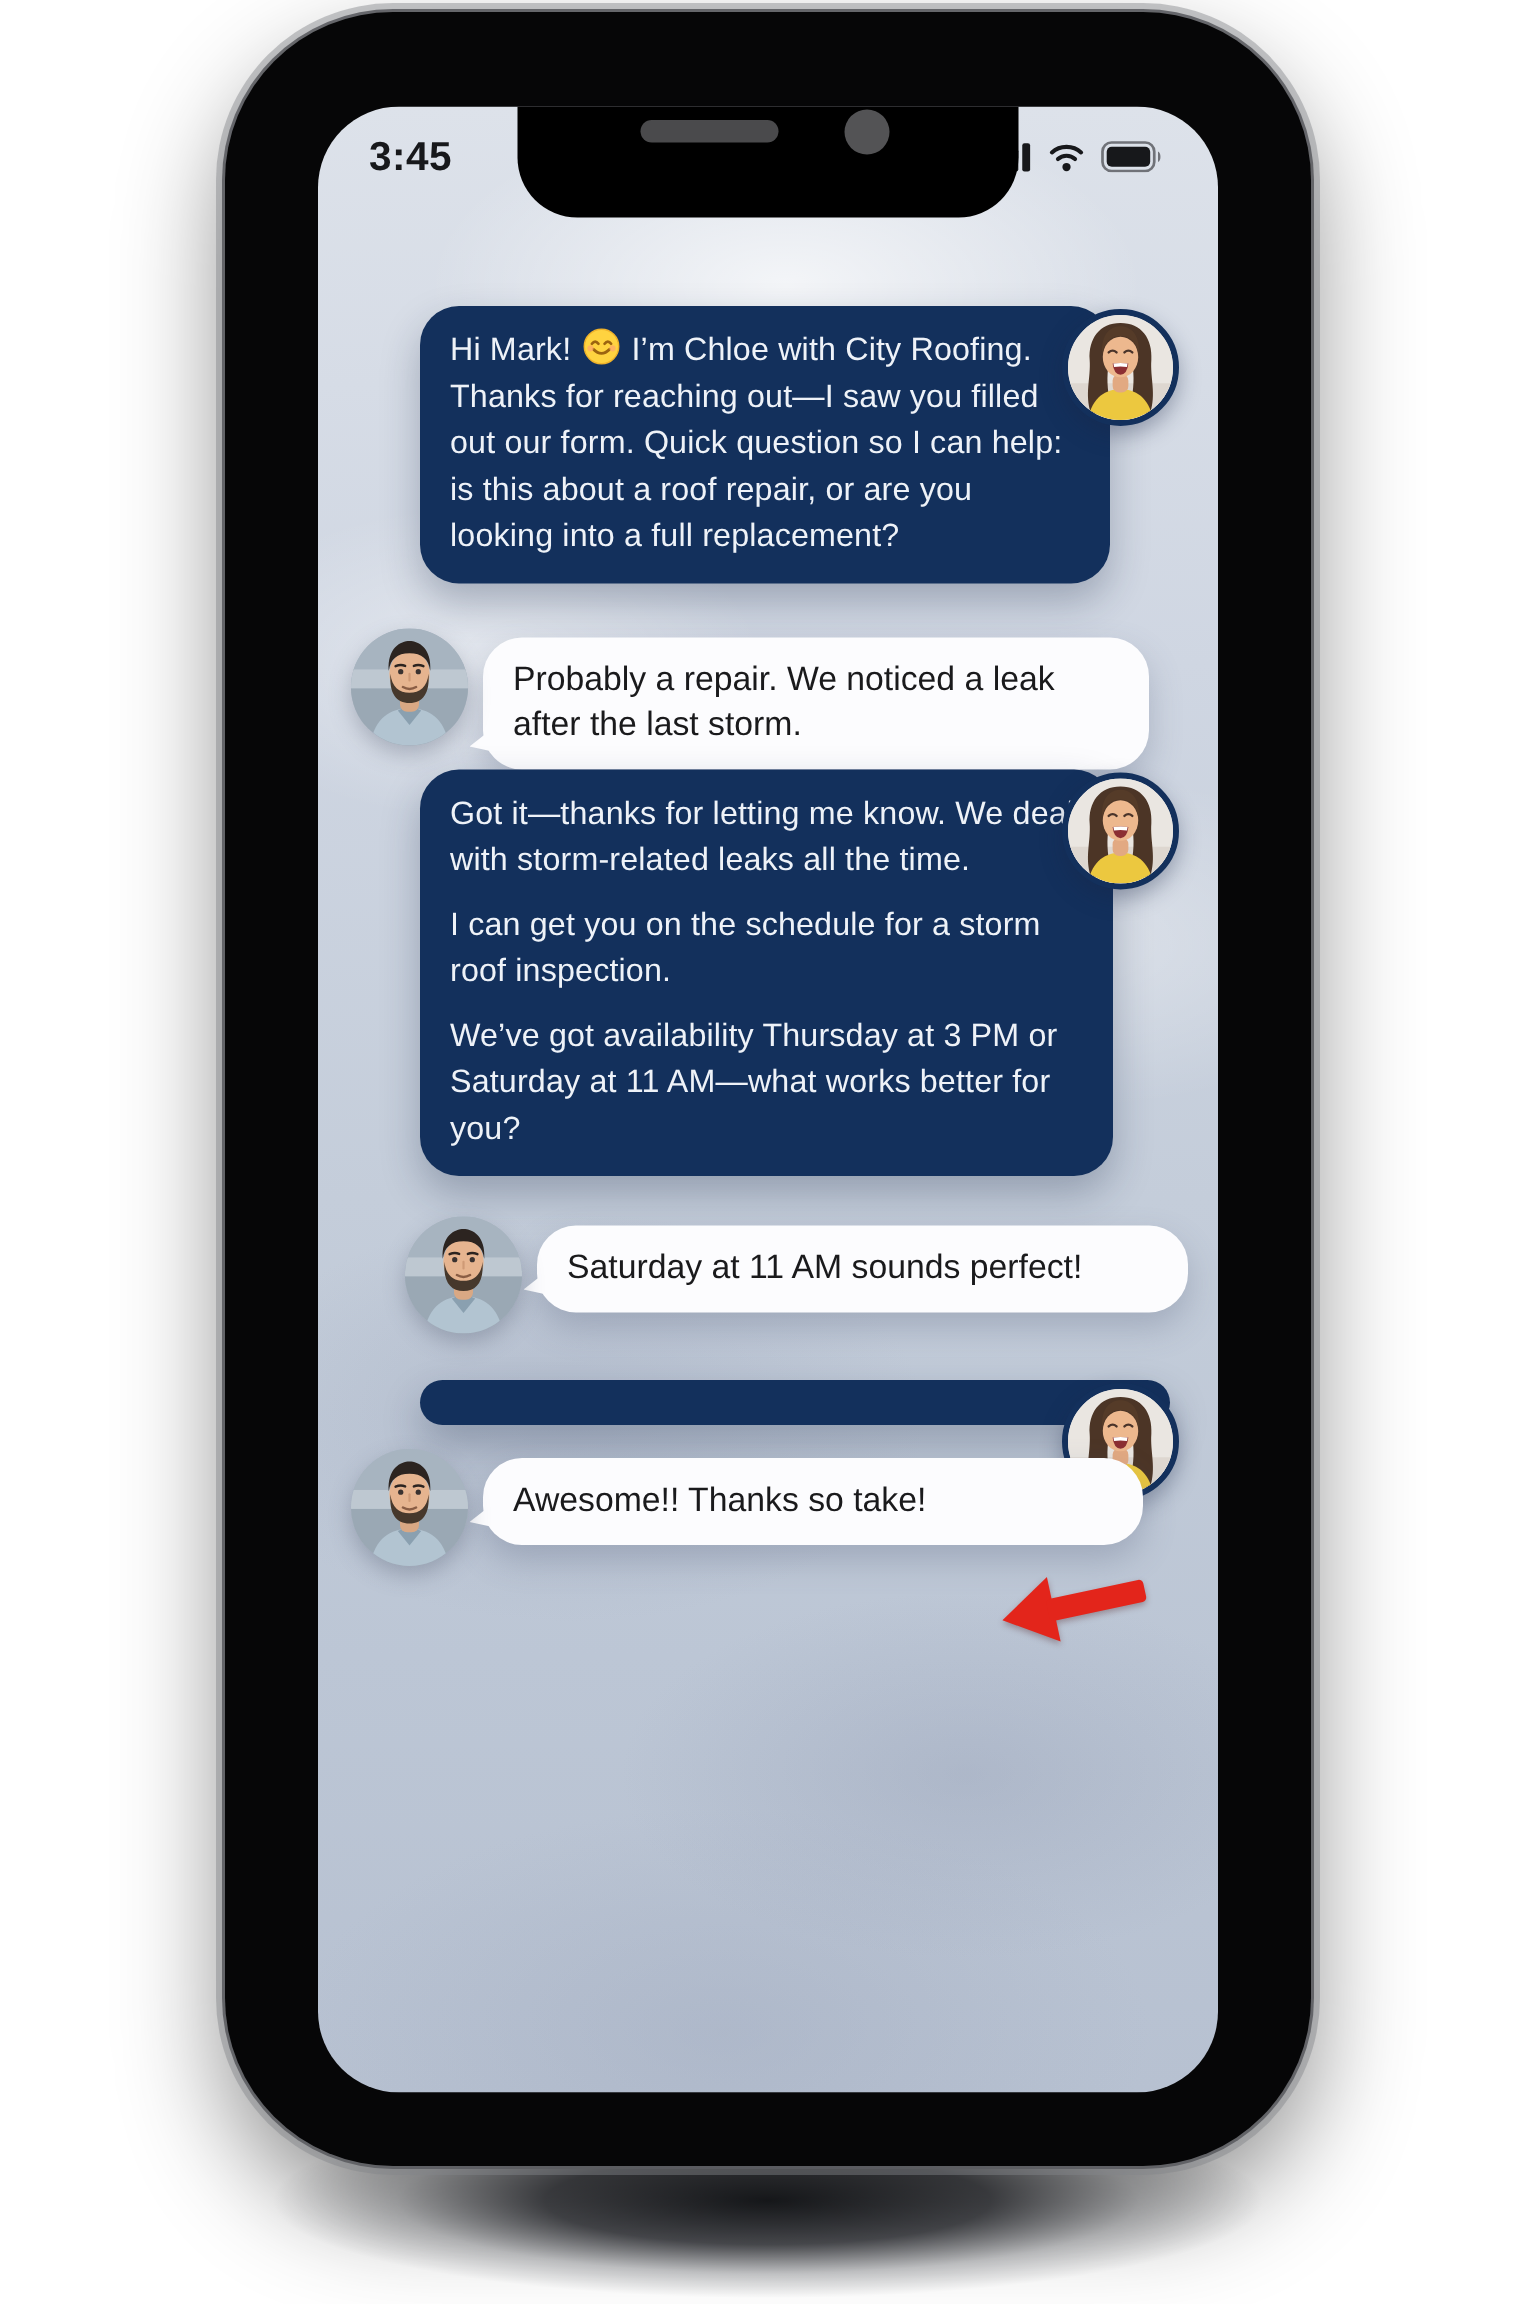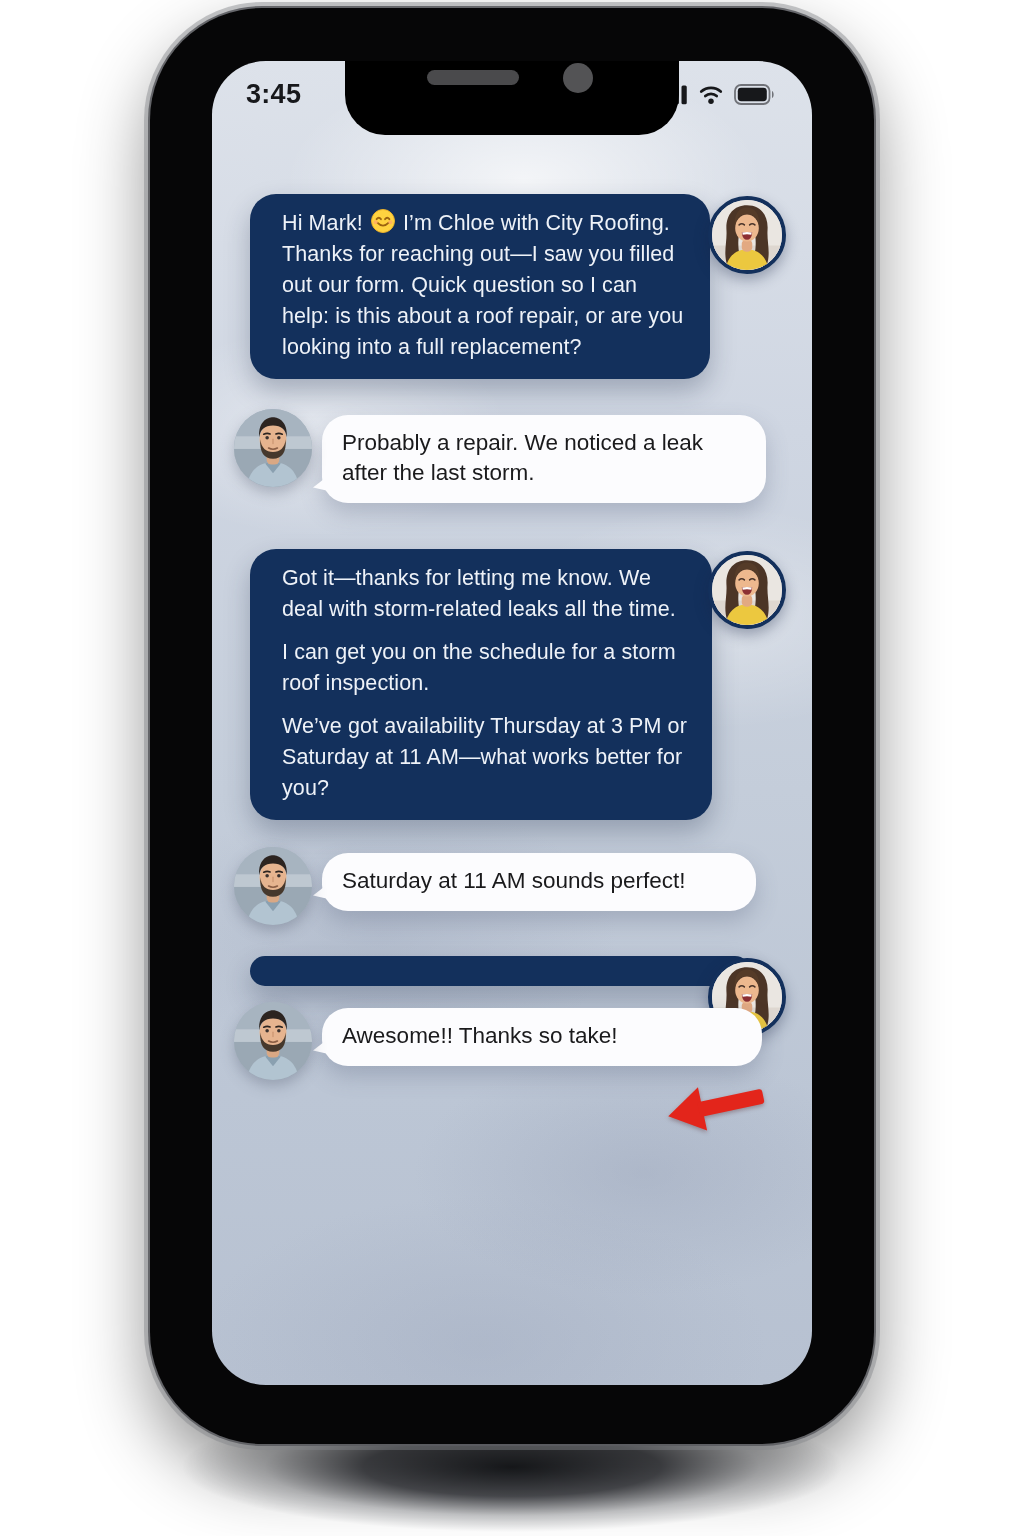--- a/index.html
+++ b/index.html
@@ -6,21 +6,21 @@
   html, body { width: 1024px; height: 1536px; background: #ffffff; overflow: hidden;
     font-family: "Liberation Sans", "DejaVu Sans", sans-serif; }
   .stage { position: relative; width: 1024px; height: 1536px; }
 
   
   .phone-shadow { position: absolute; left: 182px; top: 1402px; width: 660px; height: 130px;
     background: radial-gradient(ellipse 50% 50% at 50% 50%, rgba(10,12,16,0.92) 0%, rgba(20,22,28,0.75) 45%, rgba(40,44,52,0.25) 75%, rgba(60,64,72,0) 100%); }
   .phone { position: absolute; left: 150px; top: 8px; width: 724px; height: 1436px;
     background: #060607; border-radius: 112px;
     box-shadow: 0 0 0 6px rgba(130,132,138,0.45), 0 0 0 2px rgba(60,60,64,0.9), 0 30px 70px rgba(0,0,0,0.45); }
-  .screen { position: absolute; left: 62px; top: 53px; width: 600px; height: 1324px;
+  .screen { position: absolute; left: 62px; top: 63px; width: 600px; height: 1324px;
     border-radius: 54px; overflow: hidden;
     background:
       radial-gradient(ellipse 340px 170px at 52% 9%, rgba(255,255,255,0.70), rgba(255,255,255,0) 70%),
       radial-gradient(ellipse 270px 150px at 18% 28%, rgba(255,255,255,0.42), rgba(255,255,255,0) 70%),
       radial-gradient(ellipse 300px 160px at 84% 42%, rgba(255,255,255,0.34), rgba(255,255,255,0) 70%),
       radial-gradient(ellipse 330px 190px at 28% 66%, rgba(150,160,182,0.30), rgba(150,160,182,0) 72%),
       radial-gradient(ellipse 320px 170px at 72% 84%, rgba(148,158,180,0.34), rgba(148,158,180,0) 72%),
       radial-gradient(ellipse 380px 200px at 45% 97%, rgba(160,170,190,0.40), rgba(160,170,190,0) 75%),
       linear-gradient(180deg, #dde2ea 0%, #cfd6e2 28%, #c4cdda 55%, #bcc6d5 78%, #b7c1d1 100%);
   }
@@ -35,28 +35,28 @@
   .status-bar { position: absolute; left: 0; right: 0; top: 16px; height: 34px; z-index: 30;
     display: flex; justify-content: space-between; align-items: center; padding: 0 36px 0 34px; }
   .status-time { font-size: 27px; font-weight: 700; color: #17181b; letter-spacing: 0.3px; }
   .status-icons { display: flex; align-items: center; gap: 8px; }
   .status-icons svg { display: block; }
 
   
   .chat { position: absolute; inset: 0; z-index: 10; padding-top: 133px; }
   .msg-row { position: relative; }
   .msg-row:nth-child(1) { margin-bottom: 36px; }
-  .msg-row:nth-child(2) { margin-bottom: 46px; }
+  .msg-row:nth-child(2) { }
   .msg-row:nth-child(3) { margin-bottom: 33px; }
-  .msg-row:nth-child(4) { margin-bottom: 45px; }
+  .msg-row:nth-child(4) { margin-bottom: 45px; margin-left: 36px; }
   .msg-row:nth-child(5) { margin-bottom: 22px; }
 
   .bubble { position: relative; border-radius: 26px; }
-  .agent .bubble { margin-left: 38px; background: var(--agent-bubble);
-    color: var(--agent-text); padding: 14px 22px 16px 32px;
+  .agent .bubble { margin-left: 68px; background: var(--agent-bubble);
+    color: var(--agent-text); padding: 14px 22px 16px 20px;
     font-size: 21.5px; line-height: 31px; letter-spacing: 0.1px;
     box-shadow: 0 12px 26px rgba(25,38,70,0.28); }
   .customer .bubble { margin-left: 110px; background: var(--customer-bubble);
     color: var(--customer-text); padding: 13px 20px 15px 20px;
     font-size: 22.5px; line-height: 30px;
     box-shadow: 0 10px 22px rgba(90,100,125,0.30); }
   .customer .bubble::before { content: ""; position: absolute; left: -9px; bottom: 11px;
     width: 20px; height: 20px; background: var(--customer-bubble);
     clip-path: polygon(100% 0, 100% 100%, 0 78%); border-radius: 3px; }
   .bubble p + p { margin-top: 12px; }

